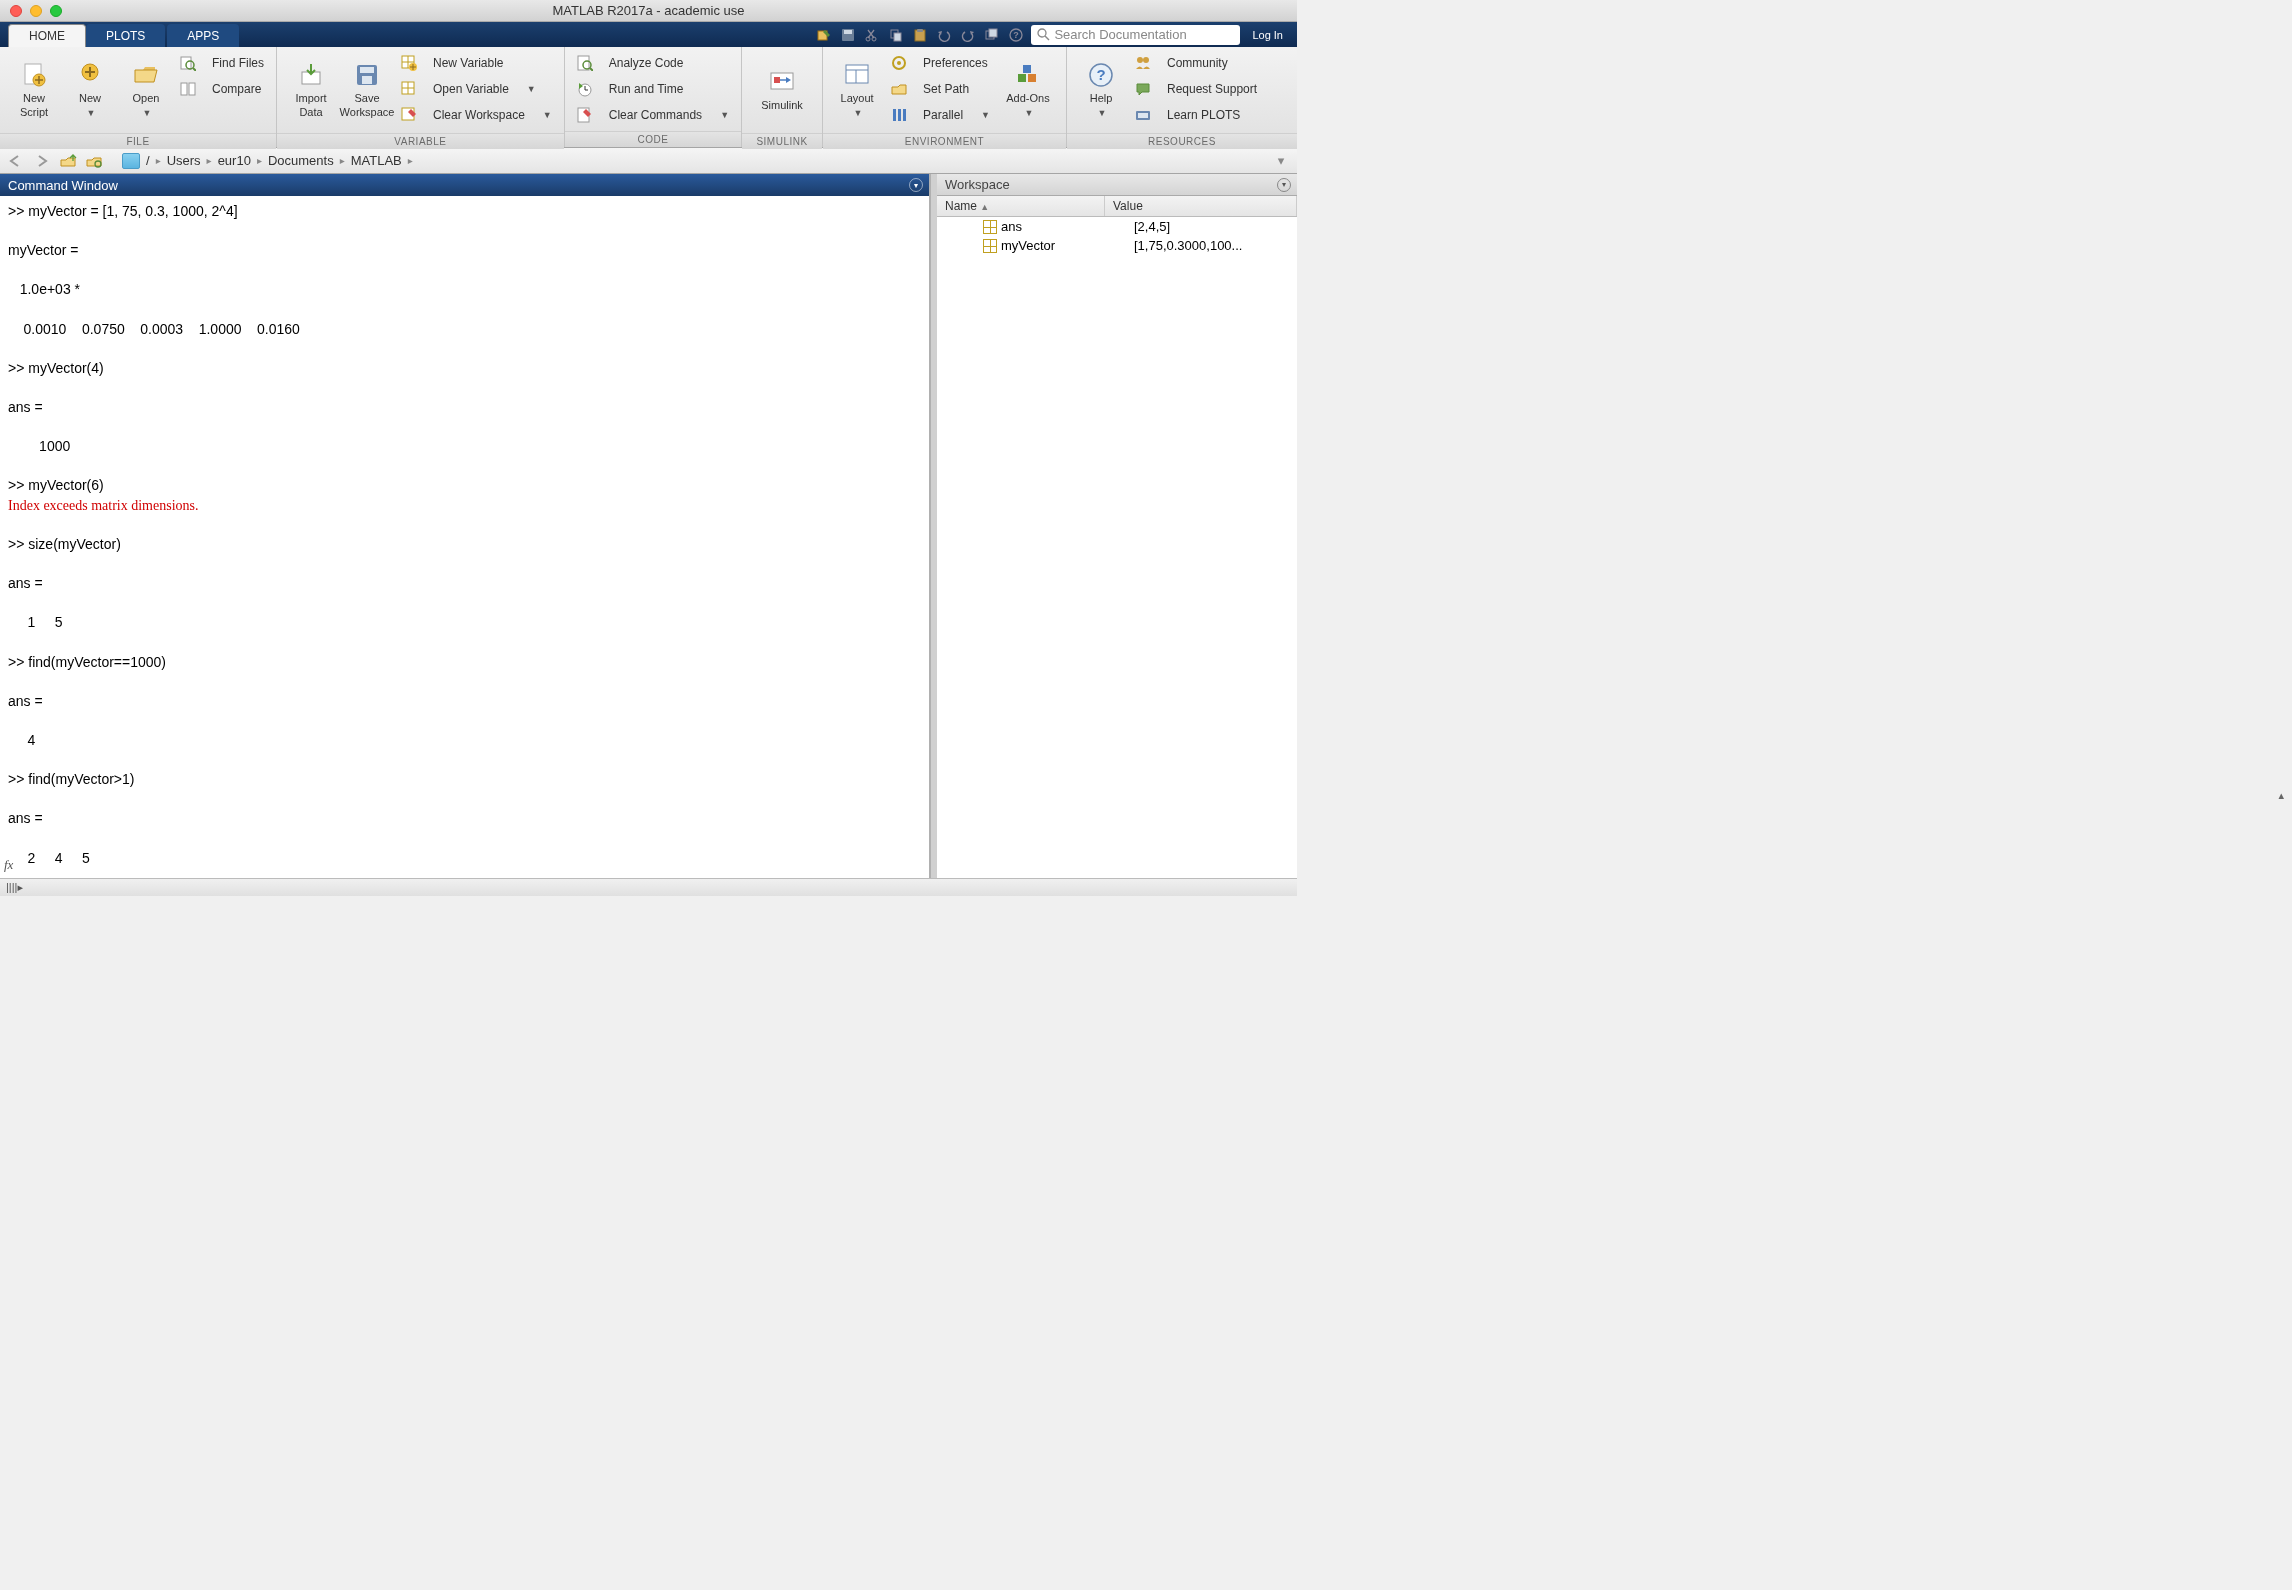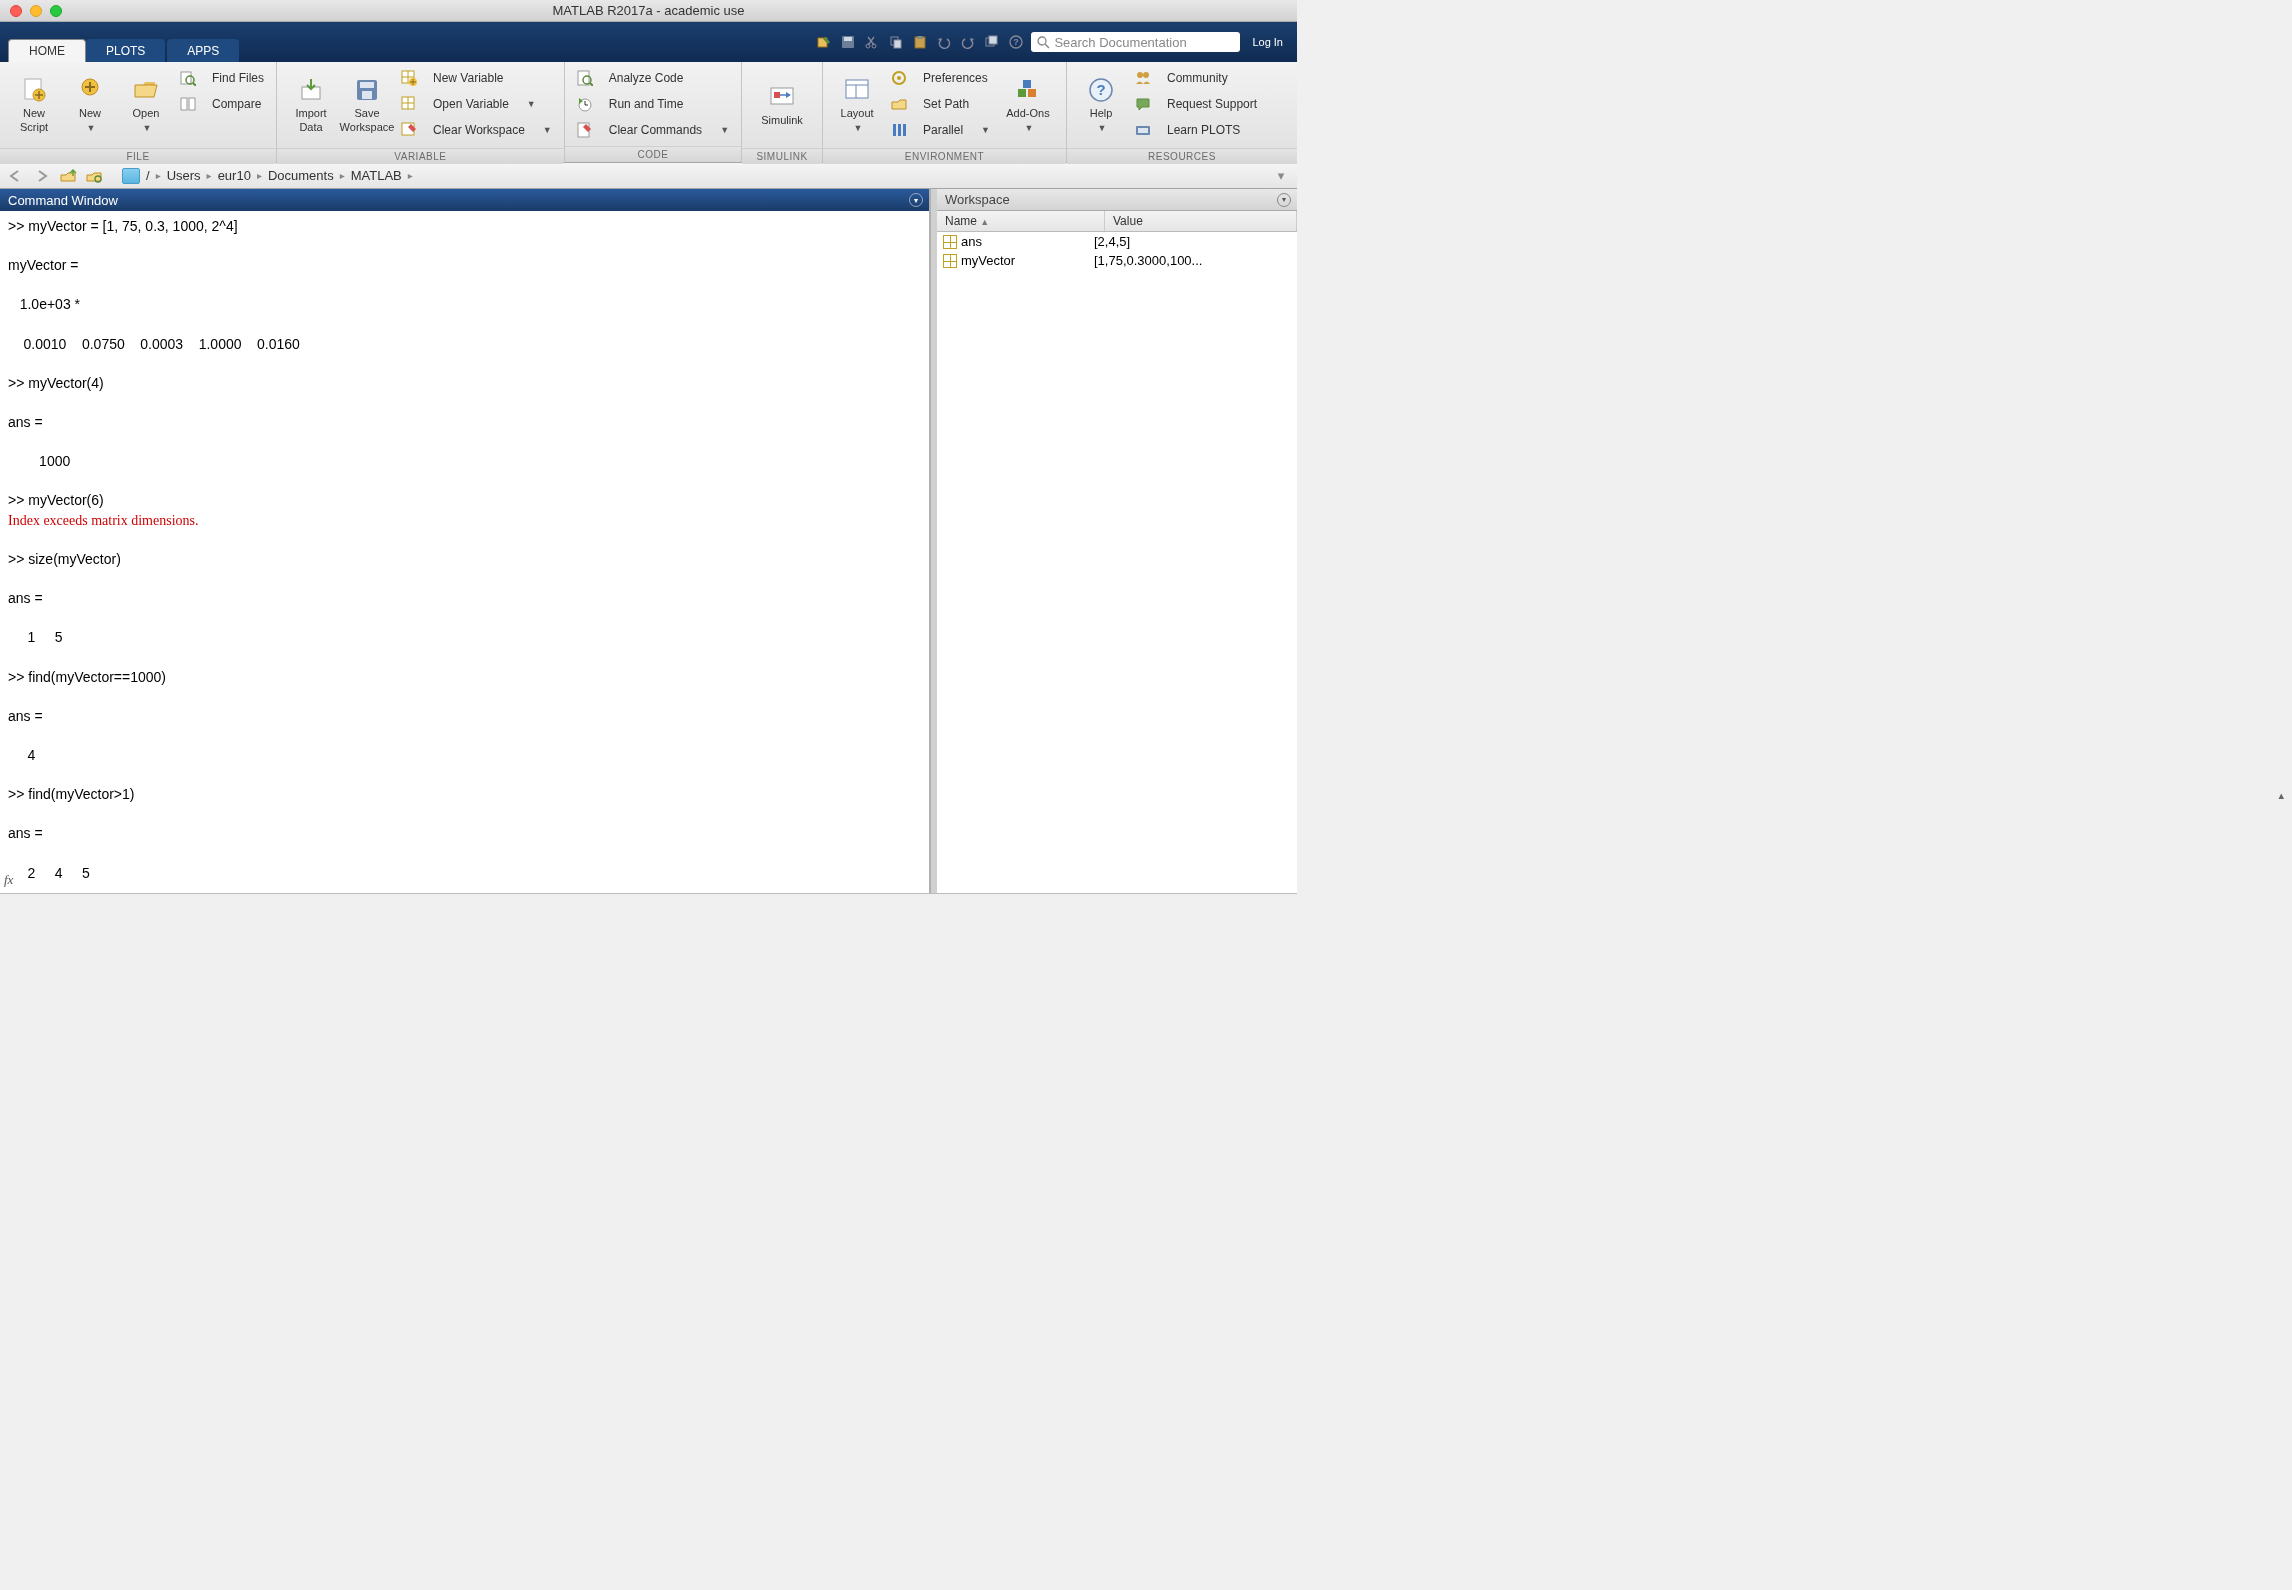--- a/index.html
+++ b/index.html
@@ -8,21 +8,21 @@
 
 .titlebar { height: 22px; background: linear-gradient(#e8e8e8,#d2d2d2); display: flex; align-items: center; position: relative; border-bottom: 1px solid #aaa; }
 .traffic { display: flex; gap: 8px; padding-left: 10px; }
 .dot { width: 12px; height: 12px; border-radius: 50%; }
 .dot.red { background: #ff5e57; border: 1px solid #e0443e; }
 .dot.yellow { background: #ffbd2e; border: 1px solid #dea123; }
 .dot.green { background: #28c940; border: 1px solid #1aab29; }
 .title { position: absolute; left: 50%; transform: translateX(-50%); font-size: 13px; color: #333; }
 
 
-.tabstrip { height: 40px; background: linear-gradient(#1b3f6e,#0f2b52); display: flex; align-items: flex-end; padding-left: 8px; position: relative; }
+.tabstrip { height: 25px; background: linear-gradient(#1b3f6e,#0f2b52); display: flex; align-items: flex-end; padding-left: 8px; position: relative; }
 .tab { height: 23px; padding: 0 20px; color: #fff; font-size: 12px; display: flex; align-items: center; cursor: pointer; border-top-left-radius: 4px; border-top-right-radius: 4px; }
 .tab.active { background: #f5f5f5; color: #333; border: 1px solid #888; border-bottom: none; }
 .tab.inactive { background: #1f4a80; margin-right: 2px; }
 .tabright { margin-left: auto; display: flex; align-items: center; gap: 6px; padding-right: 8px; height: 100%; }
 .quickicon { width: 18px; height: 18px; display: flex; align-items: center; justify-content: center; color: #9bb8d8; font-size: 13px; cursor: pointer; }
 .searchdoc { background: #fff; border-radius: 3px; height: 20px; width: 209px; display: flex; align-items: center; padding: 0 6px; color: #888; font-size: 13px; }
 .login { color: #fff; font-size: 11px; padding: 0 6px; cursor: pointer; }
 
 
 .ribbon { height: 101px; background: linear-gradient(#f2f2f2,#e0e0e0); border-bottom: 1px solid #a5a5a5; display: flex; }
@@ -53,21 +53,21 @@
 .panelhdr.gray .panelmenu { border-color: #888; color: #555; }
 
 .cmdbody { flex: 1; background: #fff; overflow: auto; font-family: Menlo, Consolas, monospace; font-size: 14px; line-height: 1.4; padding: 6px 0 6px 8px; white-space: pre; color: #000; position: relative; }
 .err { color: #d00000; font-family: Liberation Serif, serif; }
 
 .wsbody { flex: 1; background: #fff; overflow: auto; }
 .wshdr { display: flex; background: linear-gradient(#f3f3f3,#e5e5e5); border-bottom: 1px solid #bbb; font-size: 12px; color: #333; }
 .wshdr > div { padding: 3px 8px; border-right: 1px solid #ccc; }
 .wscol1 { width: 168px; }
 .wscol2 { flex: 1; }
-.wsrow { display: flex; font-size: 13px; padding: 2px 0; }
+.wsrow { display: flex; font-size: 13px; padding: 2px 0; margin-left: 40px; }
 .wsrow .c1 { width: 149px; padding-left: 6px; display: flex; align-items: center; gap: 4px; }
 .wsrow .c2 { flex: 1; padding-left: 8px; }
 .varicon { width: 14px; height: 14px; background: #fff; border: 1px solid #c0a020; position: relative; }
 .varicon::before { content: ""; position: absolute; left: 6px; top: 0; bottom: 0; width: 1px; background: #c0a020; }
 .varicon::after { content: ""; position: absolute; top: 6px; left: 0; right: 0; height: 1px; background: #c0a020; }
 
 .statusbar { height: 18px; background: linear-gradient(#f0f0f0,#e0e0e0); border-top: 1px solid #bbb; display: flex; align-items: center; padding: 0 6px; font-size: 11px; color: #555; }
 .fx { position: absolute; left: 4px; bottom: 4px; font-style: italic; font-size: 13px; color: #555; font-family: serif; }
 
 .splitter { width: 6px; background: #d0d0d0; cursor: ew-resize; }

